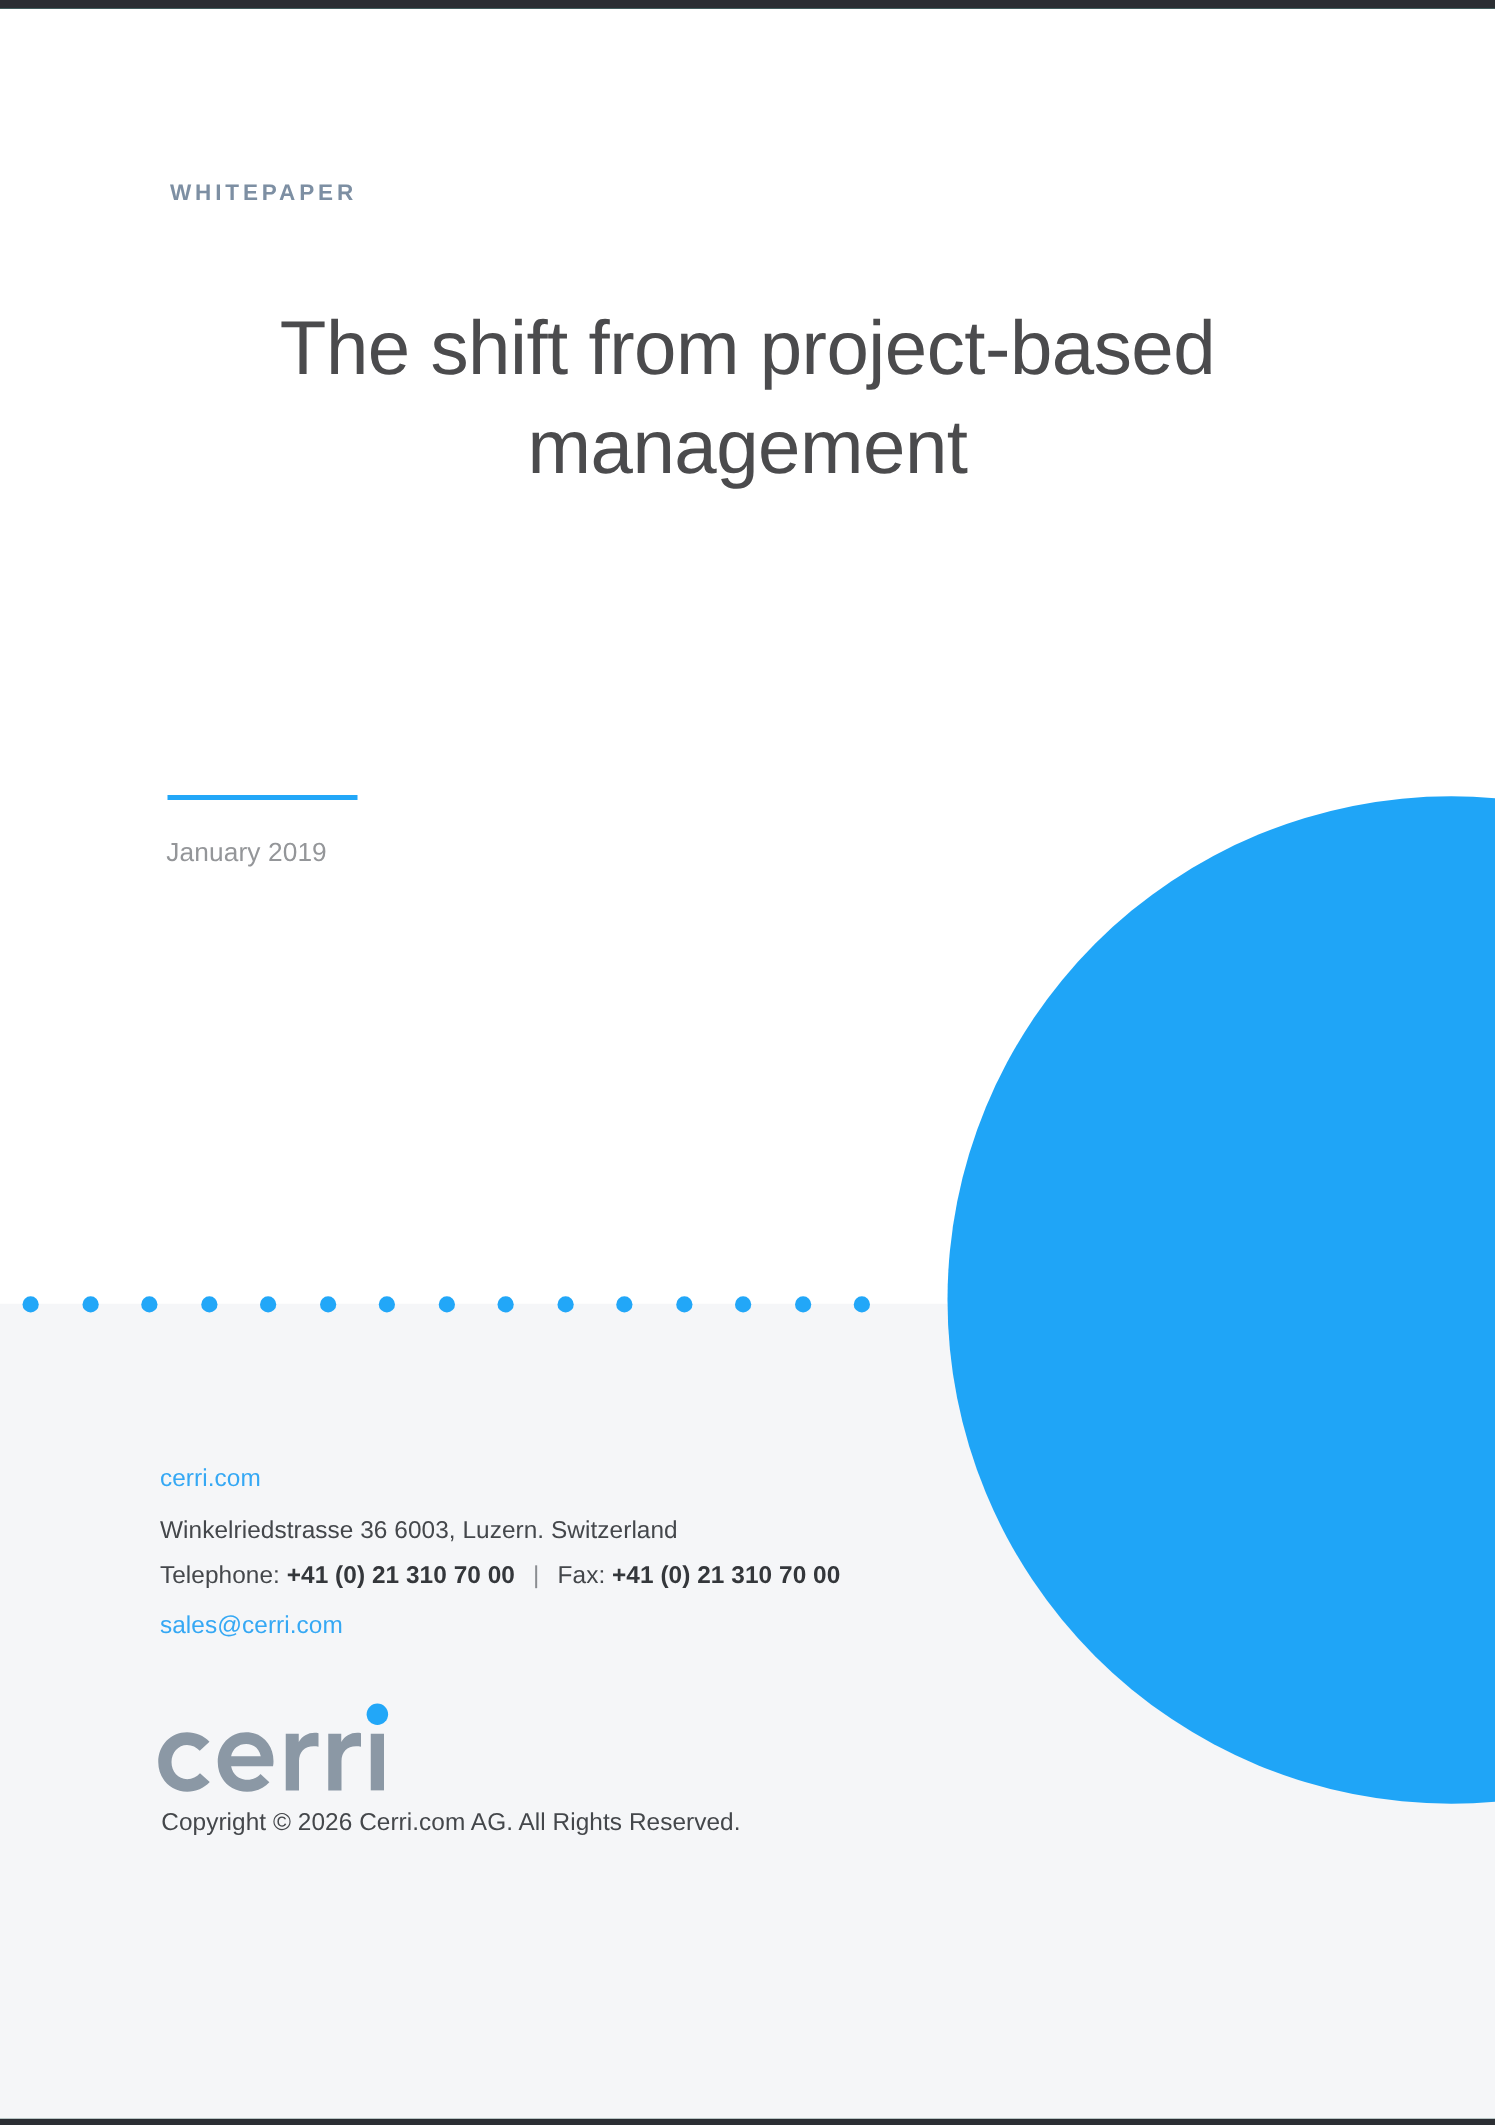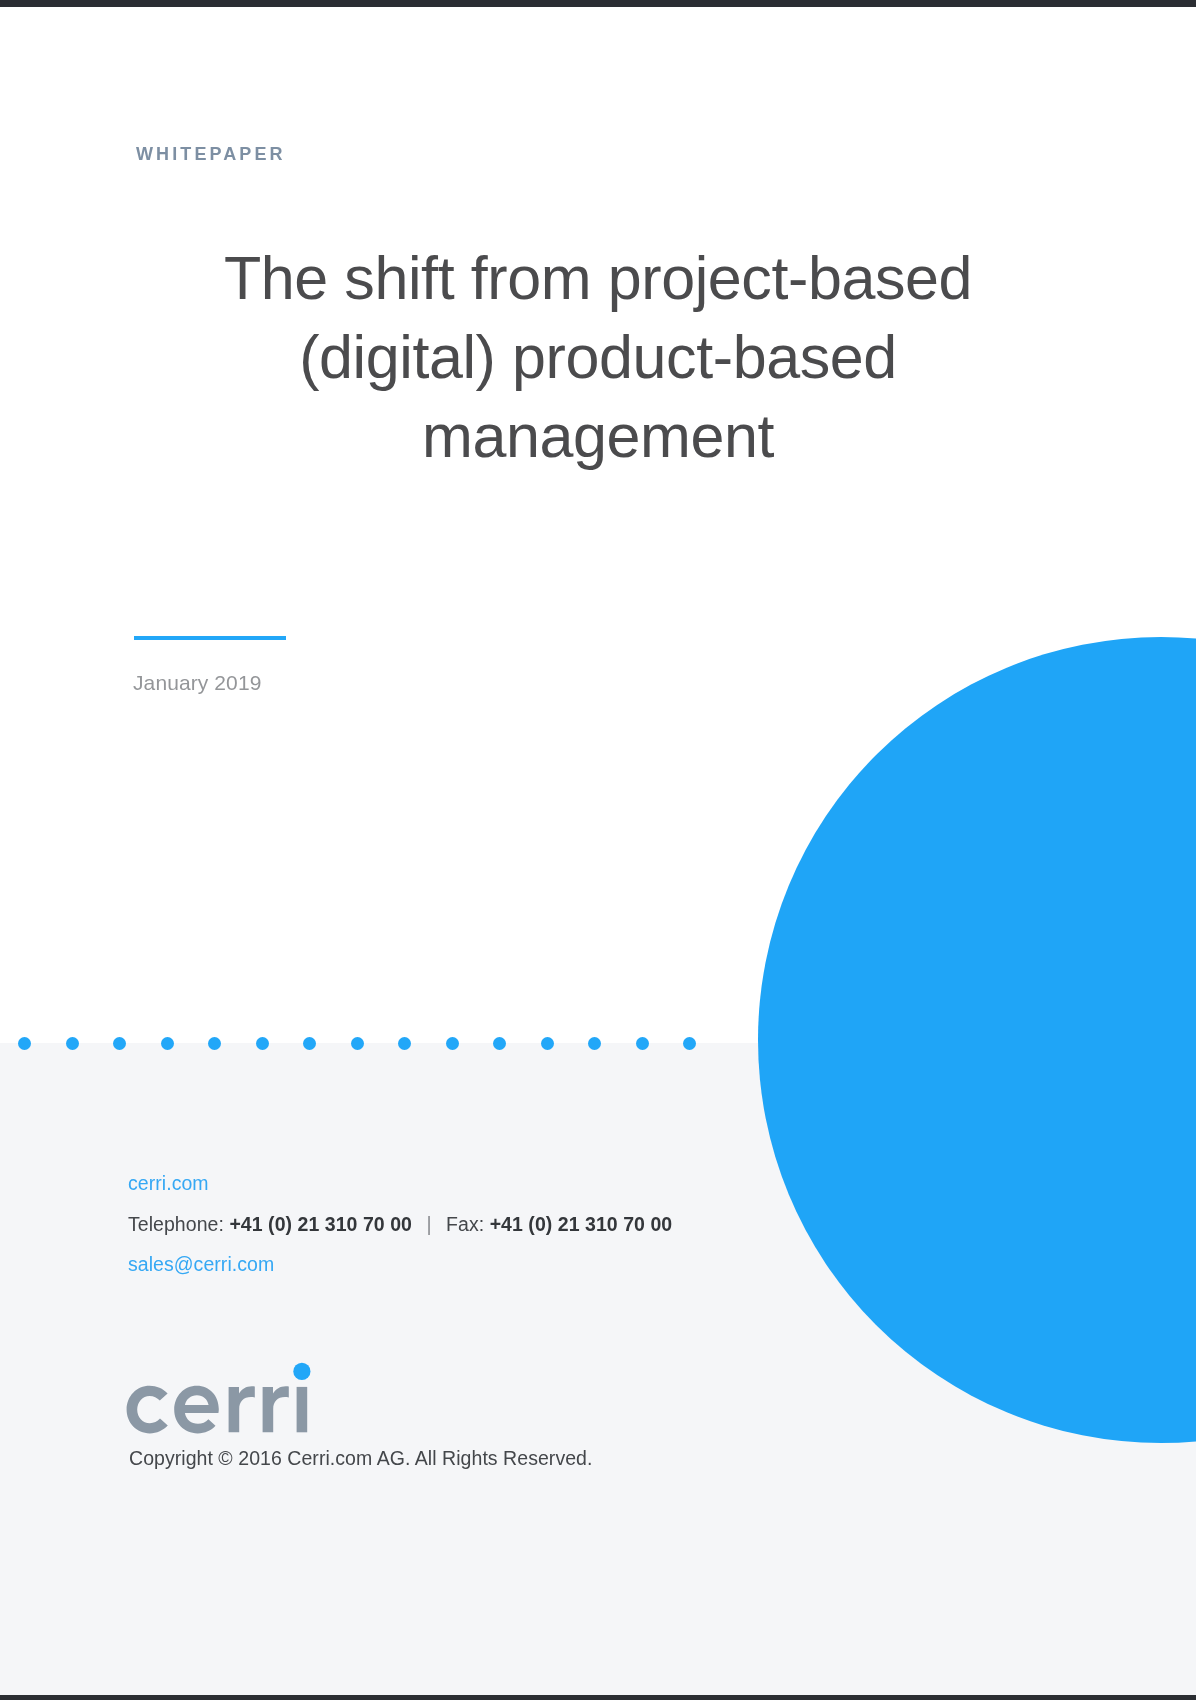--- a/index.html
+++ b/index.html
@@ -213,32 +213,32 @@
         <span class="dot" style="left: 635.5px; background: rgb(34, 167, 248);"></span>
         <span class="dot" style="left: 683px; background: rgb(34, 167, 248);"></span>
       </div>
 
     <div class="content">
 
       <div class="eyebrow">WHITEPAPER</div>
 
       <h1 class="doc-title">
         <span class="tline">The shift from project-based</span>
-        <span class="tline">(digital) product-based</span>
         <span class="tline">management</span>
       </h1>
 
       <div class="rule"></div>
 
       <div class="doc-date">January 2019</div>
 
       <div class="contact">
         <div class="line site">
           <span class="link">cerri.com</span>
         </div>
+        <div class="line address">Winkelriedstrasse 36 6003, Luzern. Switzerland</div>
         <div class="line phones">
           <span>Telephone:</span>
           <b>+41 (0) 21 310 70 00</b>
           <span class="sep">|</span>
           <span>Fax:</span>
           <b>+41 (0) 21 310 70 00</b>
         </div>
         <div class="line email">
           <span class="link">sales@cerri.com</span>
         </div>
@@ -268,21 +268,21 @@
                      C160.3 35.0 161.6 35.1 162.8 35.4 L162.8 24.5 C161.9 24.3 160.9 24.2 159.8 24.2
                      C154.2 24.2 149.7 26.9 147.0 31.6 L147.0 24.9 L136.6 24.9 Z"></path>
 
             <path d="M170.6 24.9 L181.2 24.9 L181.2 70.3 L170.6 70.3 Z"></path>
           </g>
 
           <circle cx="175.9" cy="9.4" r="8.6" fill="#22a7f8"></circle>
         </svg>
       </div>
 
-      <div class="copyright">Copyright © 2016 Cerri.com AG. All Rights Reserved.</div>
+      <div class="copyright">Copyright © 2026 Cerri.com AG. All Rights Reserved.</div>
 
     </div>
 
   </div>
 
   <div class="chrome-bar bottom"></div>
 
 </div>
 
 </body></html>

